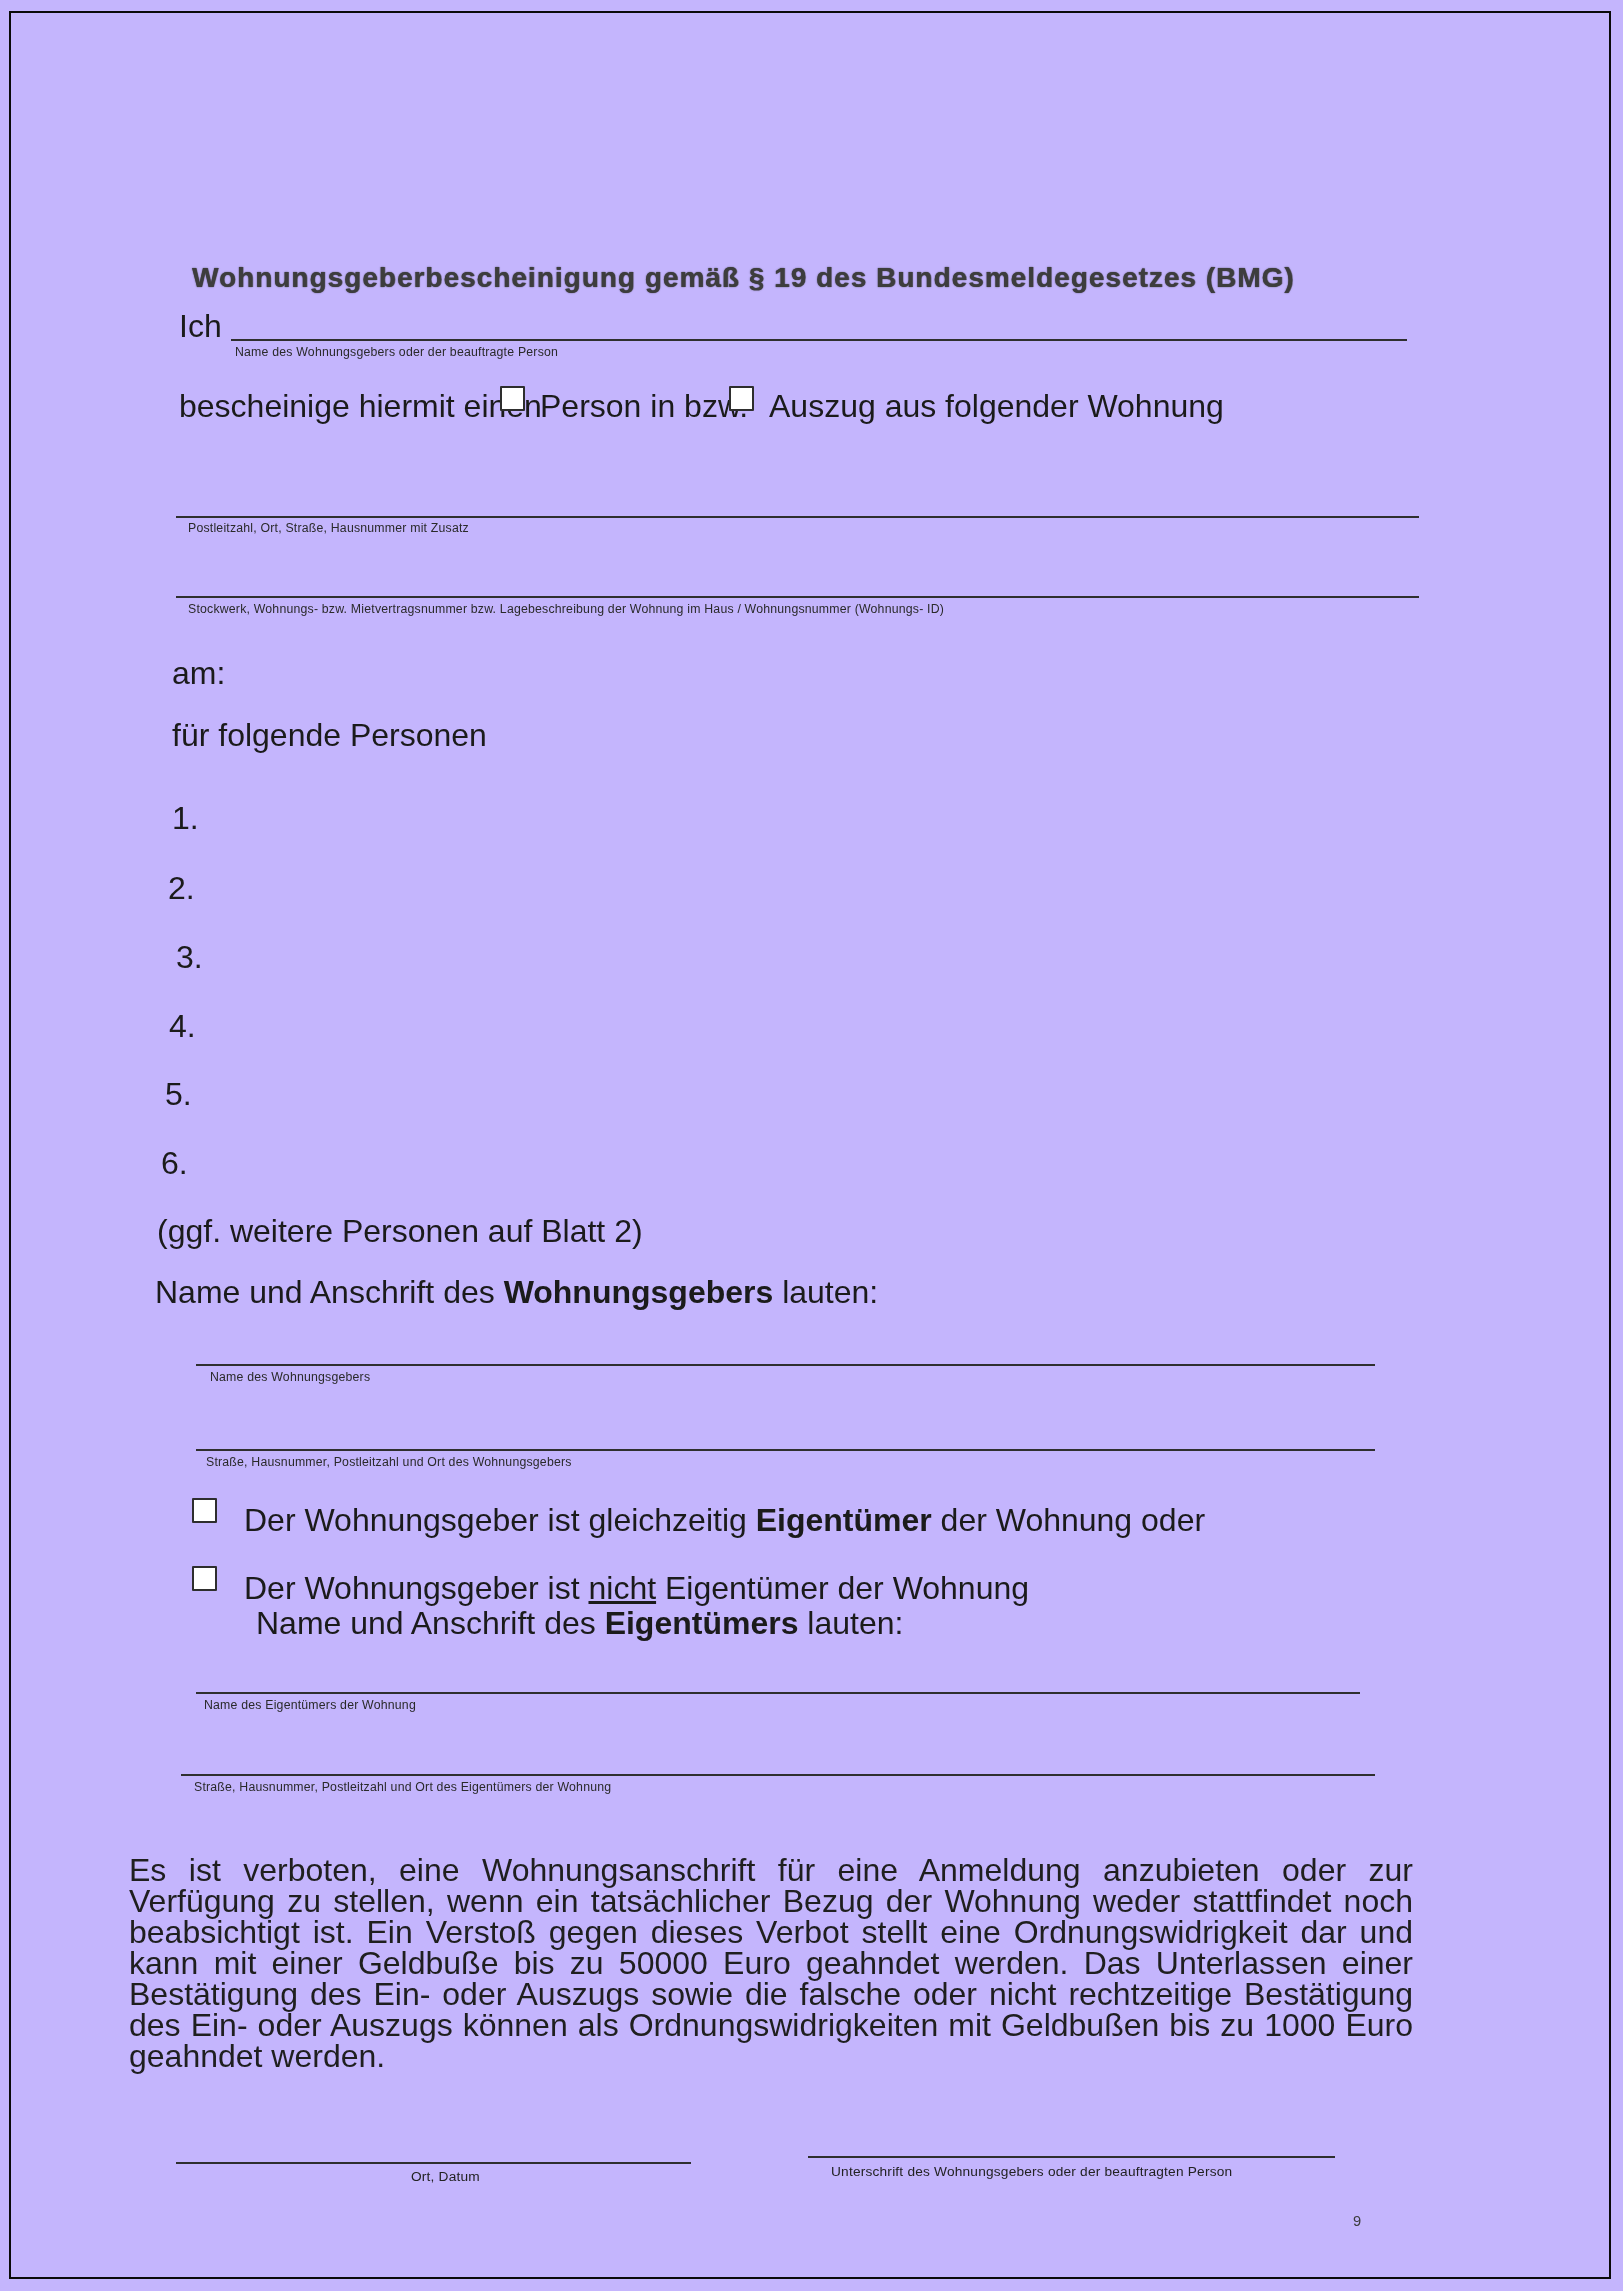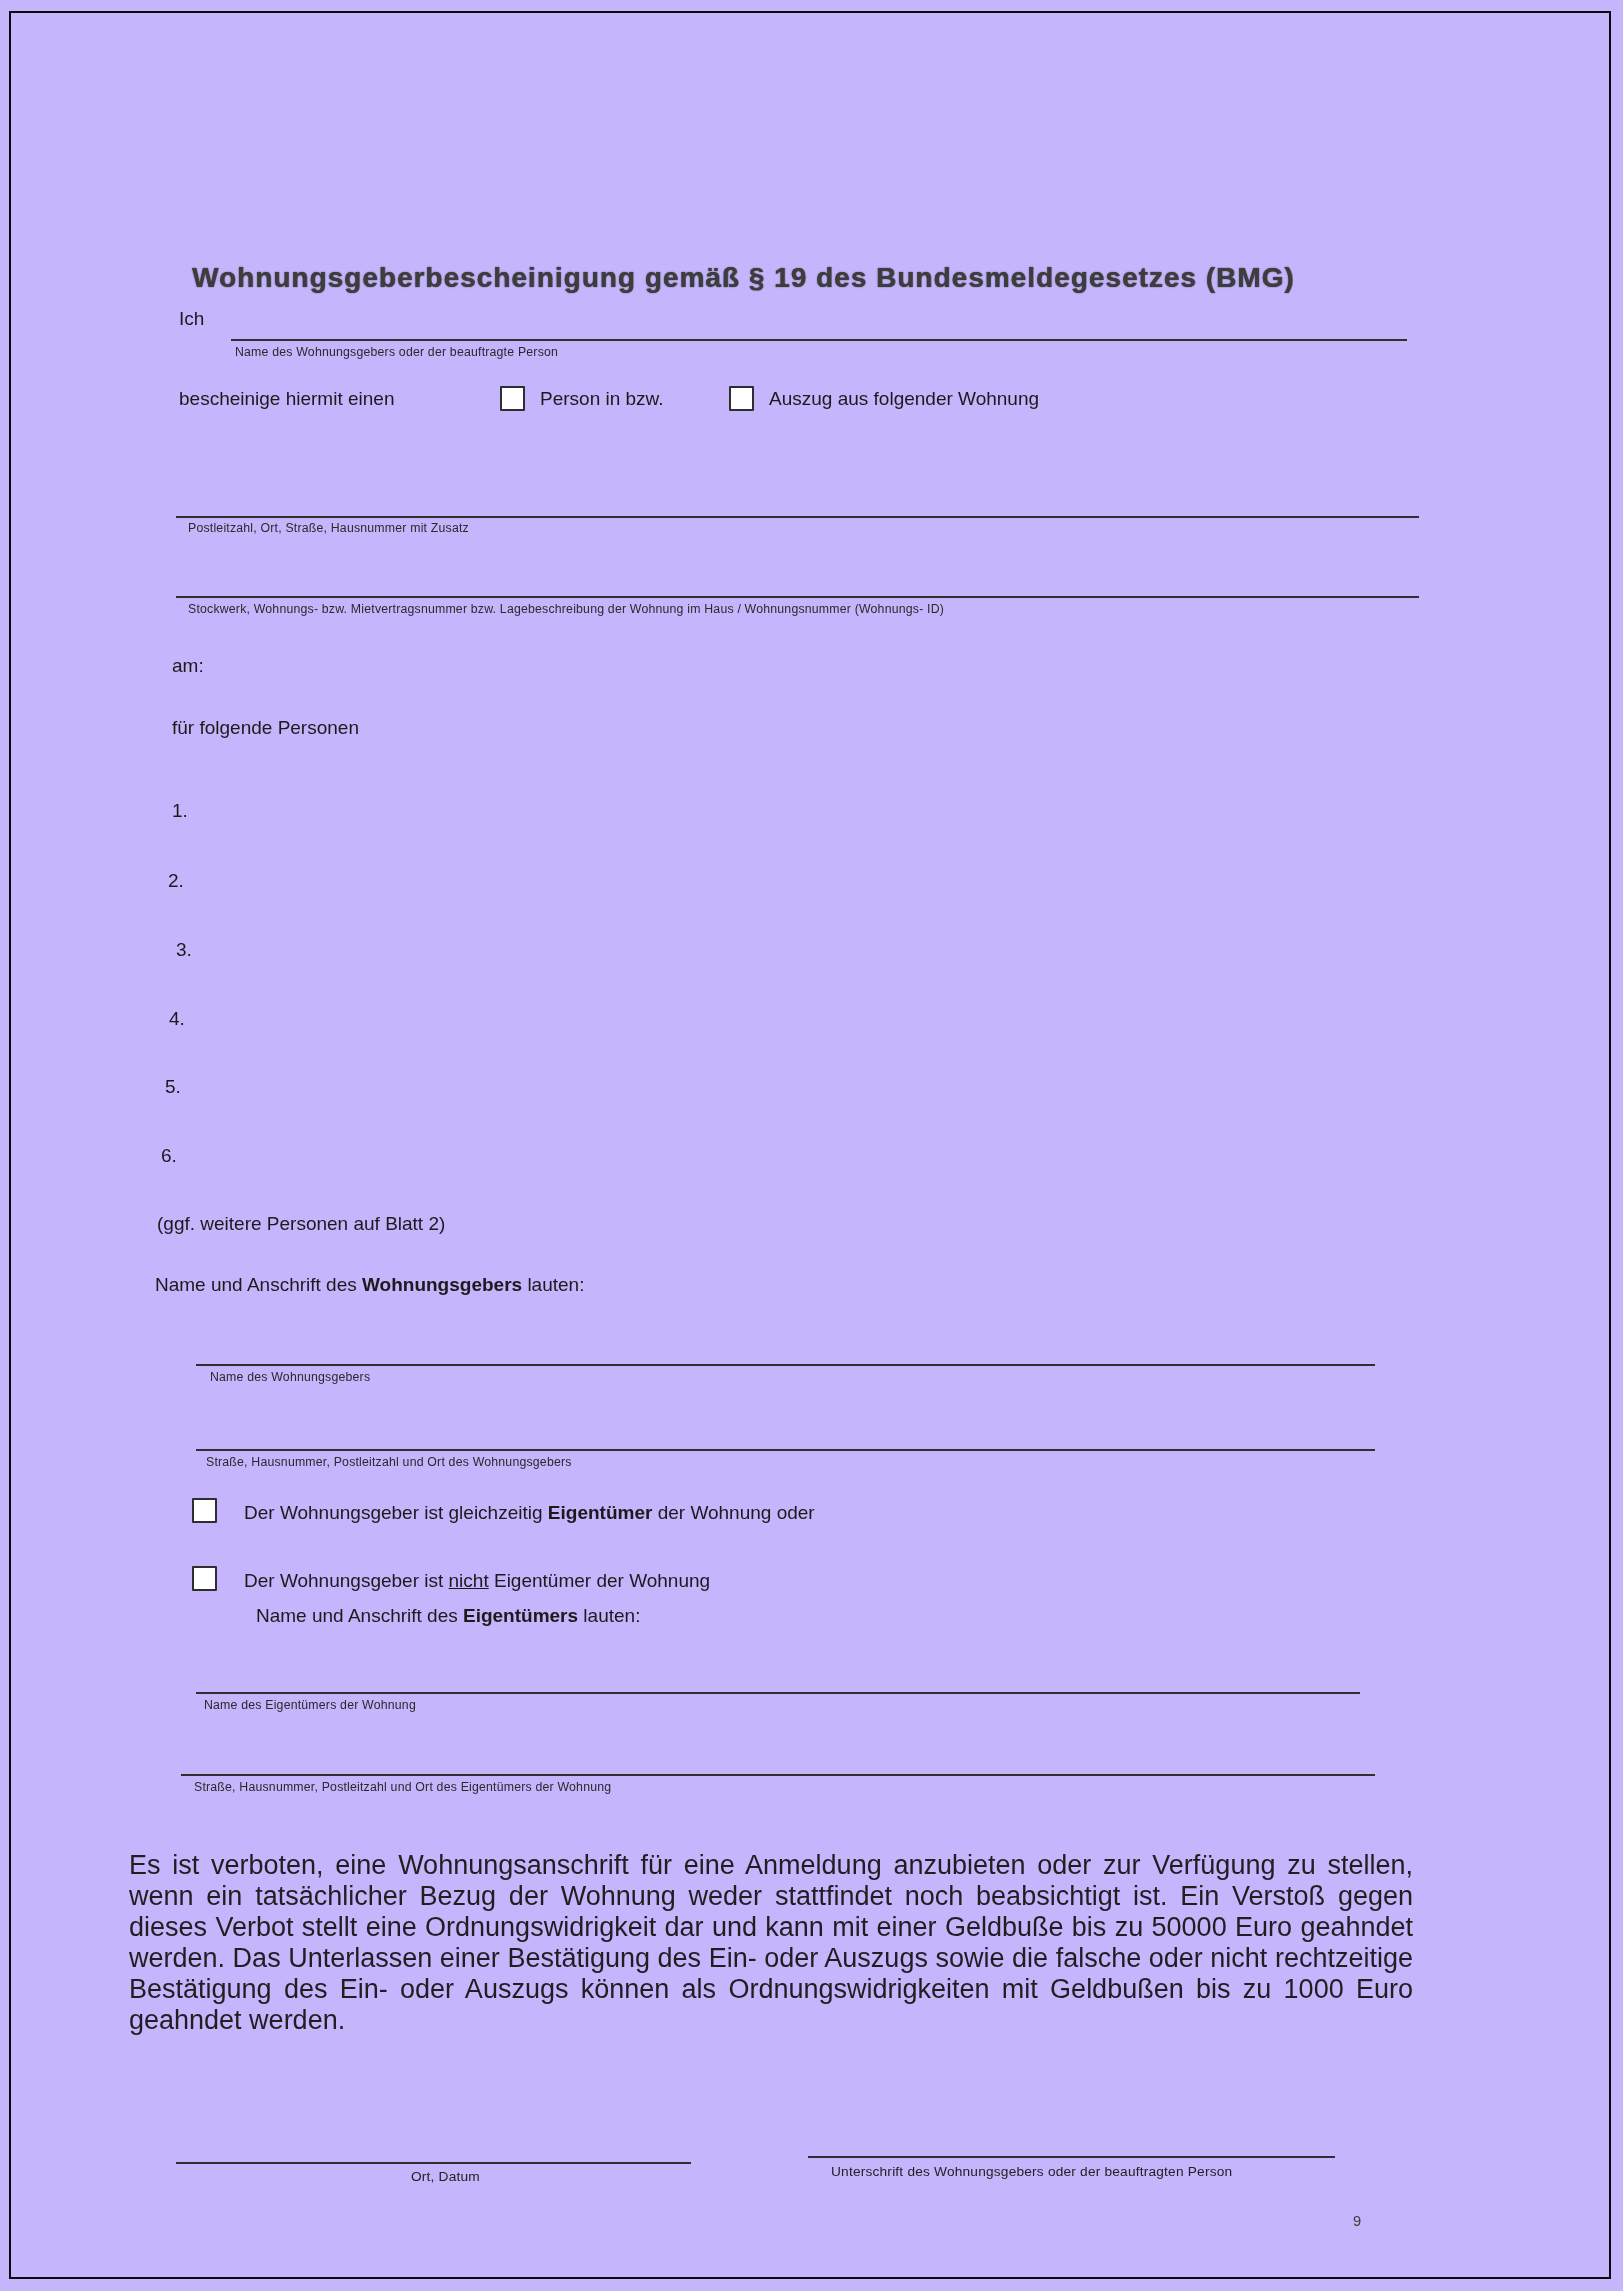--- a/index.html
+++ b/index.html
@@ -10,39 +10,39 @@
     color: #1b1b1b;
     position: relative;
     overflow: hidden;
   }
   .page { position: absolute; inset: 0; background: #c4b5fd; }
   .frame {
     position: absolute; left: 8.8px; top: 10.8px; width: 1602px; height: 2268px;
     border: 2.9px solid #0a0a0a; pointer-events: none; box-sizing: border-box;
   }
   .abs { position: absolute; white-space: nowrap; }
-  .txt { font-size: 19px; }
+  .txt { font-size: 32px; }
   .cap { font-size: 12.3px; color: #2a2a2a; letter-spacing: 0.2px; }
   .sigcap { font-size: 13.7px; color: #222; letter-spacing: 0.2px; }
   .rule { position: absolute; height: 2px; background: #2f2f2f; }
   .cb {
     position: absolute; width: 24.5px; height: 24.5px;
     border: 2.9px solid #2e2e2e; border-radius: 1px; background: #fff; box-sizing: border-box;
   }
   .title {
     position: absolute; left: 192px; top: 243px;
     font-size: 28px; font-weight: 700; letter-spacing: 1px; color: #3d3d3d;
     text-shadow: 0 0 1.4px rgba(40,40,40,.85), 0.6px 0.4px 0 rgba(70,70,70,.55);
     white-space: nowrap;
   }
   .b { font-weight: 700; }
   .u { text-decoration: underline; }
   .para {
     position: absolute; left: 129px; top: 1823px; width: 1284px;
-    font-size: 27px; line-height: 31px; text-align: justify;
+    font-size: 32px; line-height: 31px; text-align: justify;
     color: #1f1f1f; white-space: normal;
   }
   .mark { position: absolute; font-size: 14.7px; color: #3c3c3c; }
 </style>
 </head>
 <body>
 
 <div class="page">
 
   <div class="frame"></div>

